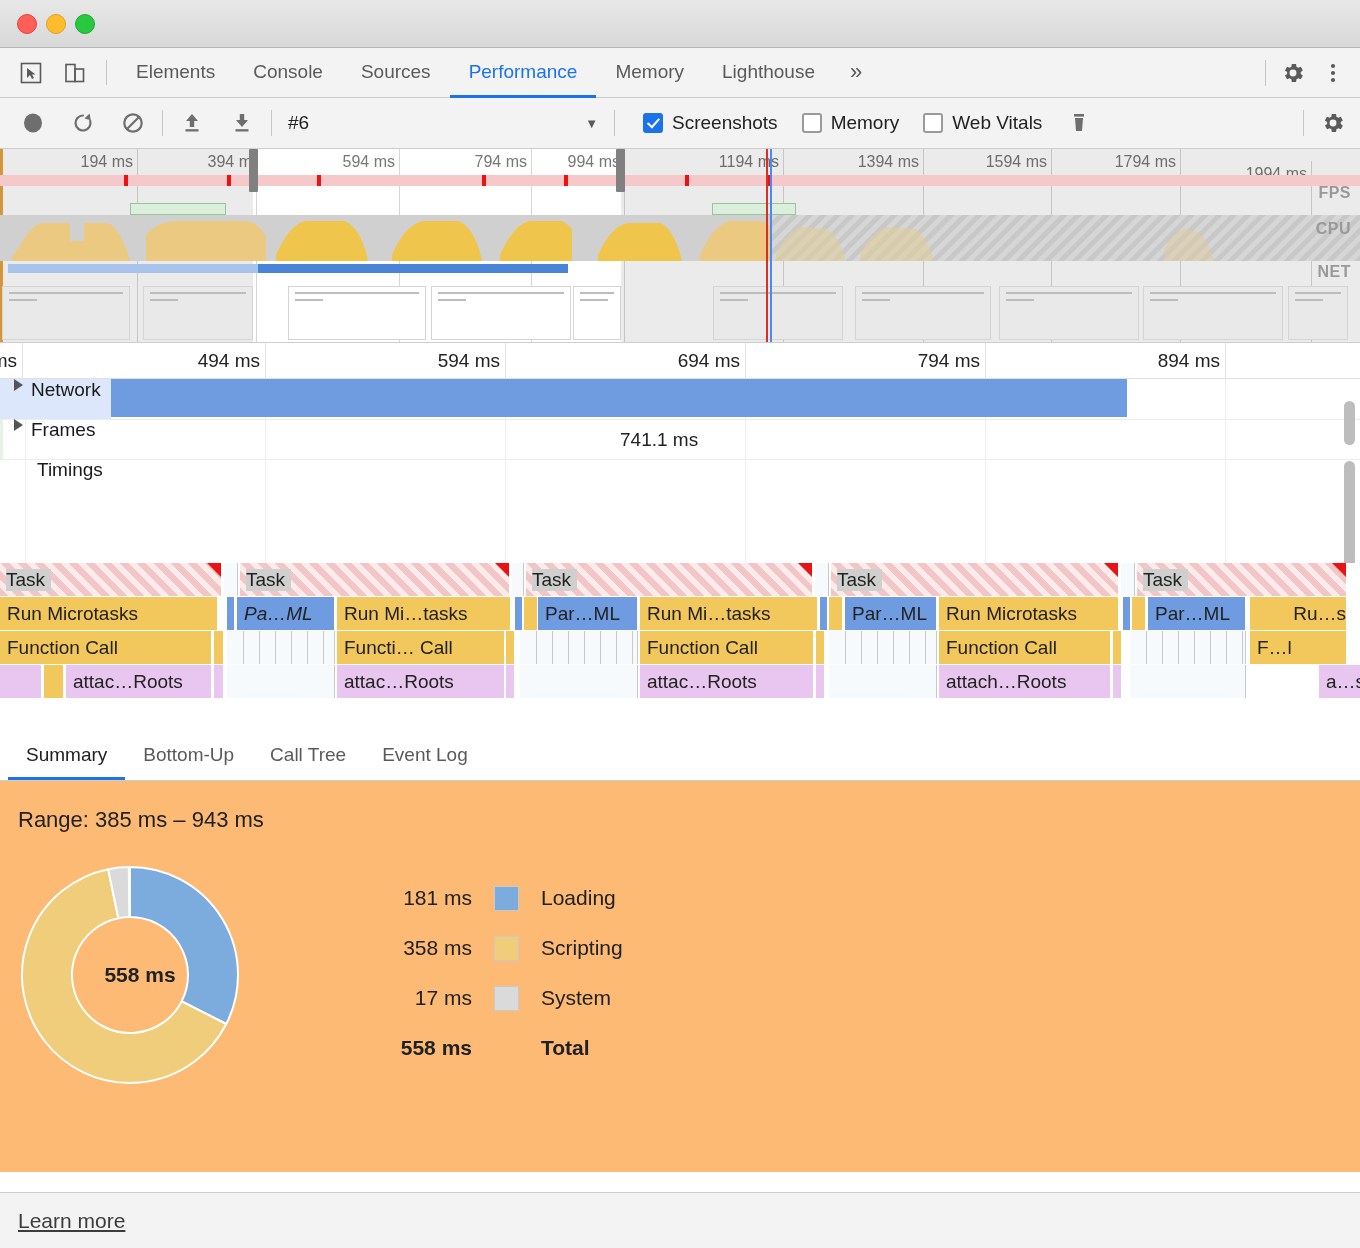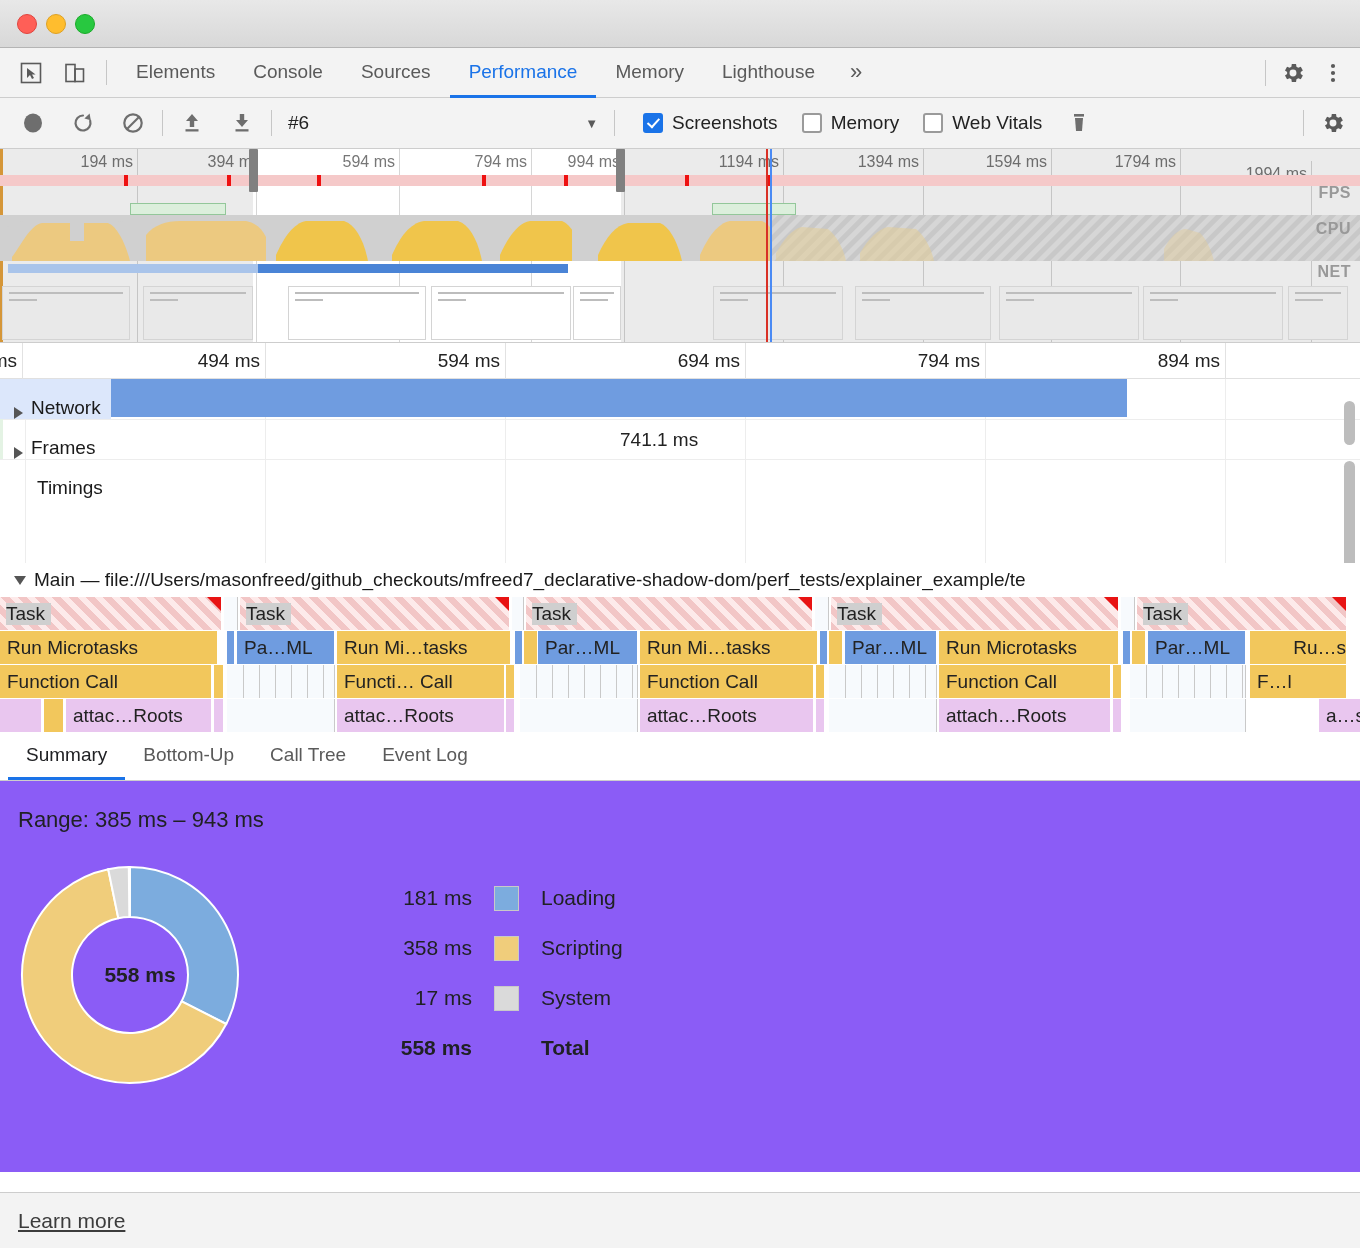--- a/index.html
+++ b/index.html
@@ -116,21 +116,21 @@
   .detail-ruler { position: relative; height: 36px; background: #fff; border-bottom: 1px solid #e0e0e0; }
   .dr-tick { position: absolute; top: 0; height: 36px; border-left: 1px solid #e2e2e2; }
   .dr-tick span { position: absolute; right: 6px; top: 7px; font-size: 19px; color: #222; white-space: nowrap; }
 
   
   .tracks { position: relative; height: 184px; background: #fff; overflow: hidden; }
   .grid-line { position: absolute; top: 0; bottom: 0; border-left: 1px solid #ededed; }
   .track-row { position: relative; height: 40px; }
   .track-hdr {
     position: absolute; left: 0; top: 0; height: 100%;
-    display: flex; align-items: flex-end; gap: 8px; padding-left: 14px;
+    display: flex; align-items: flex-start; gap: 8px; padding-left: 14px;
     font-size: 19px; color: #1a1a1a; z-index: 3; cursor: pointer;
   }
   .track-hdr.sel-chip { background: #dce7fb; padding-right: 10px; }
   .tri { width: 0; height: 0; border-left: 9px solid #555; border-top: 6px solid transparent; border-bottom: 6px solid transparent; }
   .tri.down { border-left: 6px solid transparent; border-right: 6px solid transparent; border-top: 9px solid #555; border-bottom: none; }
   .net-track-bar { position: absolute; left: 0; top: 0; height: 38px; background: #6f9ce0; }
   .frame-label { position: absolute; font-size: 19px; color: #222; top: 10px; }
   .row-div { position: absolute; left: 0; right: 0; height: 1px; background: #ededed; }
   .left-accent { position: absolute; left: 0; width: 3px; }
 
@@ -166,21 +166,21 @@
     height: 48px; display: flex; align-items: stretch;
     background: #fff; border-bottom: 1px solid #cdcdcd; padding-left: 8px;
   }
   .btm-tab {
     display: flex; align-items: center; padding: 0 18px; font-size: 19px;
     color: #5a5a5a; cursor: pointer; border-bottom: 3px solid transparent;
   }
   .btm-tab.active { color: #202124; border-bottom-color: #1a73e8; }
 
   
-  .summary { position: relative; height: 391px; background: #8b5cf6; padding: 26px 0 0 18px; }
+  .summary { position: relative; height: 391px; background: #fdba74; padding: 26px 0 0 18px; }
   .range-line { font-size: 22px; color: #202124; }
   .sum-body { display: flex; align-items: flex-start; margin-top: 30px; }
   .donut-wrap { position: relative; width: 240px; height: 224px; margin-left: 2px; }
   .donut-center {
     position: absolute; left: 0; right: 0; top: 0; bottom: 0;
     display: flex; align-items: center; justify-content: center;
     font-size: 21px; font-weight: bold; color: #202124;
   }
   .legend { margin-left: 100px; margin-top: 10px; }
   .lg-row { display: flex; align-items: center; height: 50px; }
@@ -532,24 +532,20 @@
     <div class="track-hdr" style="padding-left:37px">
       <span>Timings</span>
     </div>
   </div>
 
   <div class="vscroll" style="top:22px;height:44px"></div>
   <div class="vscroll" style="top:82px;height:140px"></div>
 </div>
 
 <div class="main-track">
-  <div class="main-hdr">
-    <span class="tri down"></span>
-    <span>Main — file:///Users/masonfreed/github_checkouts/mfreed7_declarative-shadow-dom/perf_tests/explainer_example/te</span>
-  </div>
   <div class="flame-row" id="flame-0">
       <div class="fbar task hatch" style="left: 0px; width: 222px;">
         <span style="background: rgb(207, 207, 207); padding: 0px 6px 0px 0px; margin-left: -1px;">Task</span>
         <span class="warn-tri"></span>
       </div>
       <div class="fbar pale" style="left: 224px; width: 14px;"></div>
       <div class="fbar task hatch" style="left: 240px; width: 270px;">
         <span style="background: rgb(207, 207, 207); padding: 0px 6px 0px 0px; margin-left: -1px;">Task</span>
         <span class="warn-tri"></span>
       </div>
@@ -567,21 +563,21 @@
       <div class="fbar task hatch" style="left: 1137px; width: 210px;">
         <span style="background: rgb(207, 207, 207); padding: 0px 6px 0px 0px; margin-left: -1px;">Task</span>
         <span class="warn-tri"></span>
       </div>
     </div>
   <div class="flame-row" id="flame-1">
       <div class="fbar yellow" style="left: 0px; width: 218px;">
         <span>Run Microtasks</span>
       </div>
       <div class="fbar blue" style="left: 227px; width: 8px;"></div>
-      <div class="fbar blue" style="left: 237px; width: 98px;">
+      <div class="fbar blue" style="left: 237px; width: 98px; font-style: italic;">
         <span>Pa…ML</span>
       </div>
       <div class="fbar yellow" style="left: 337px; width: 174px;">
         <span>Run Mi…tasks</span>
       </div>
       <div class="fbar blue" style="left: 515px; width: 7px;"></div>
       <div class="fbar yellow" style="left: 524px; width: 14px;"></div>
       <div class="fbar blue" style="left: 538px; width: 100px;">
         <span>Par…ML</span>
       </div>

